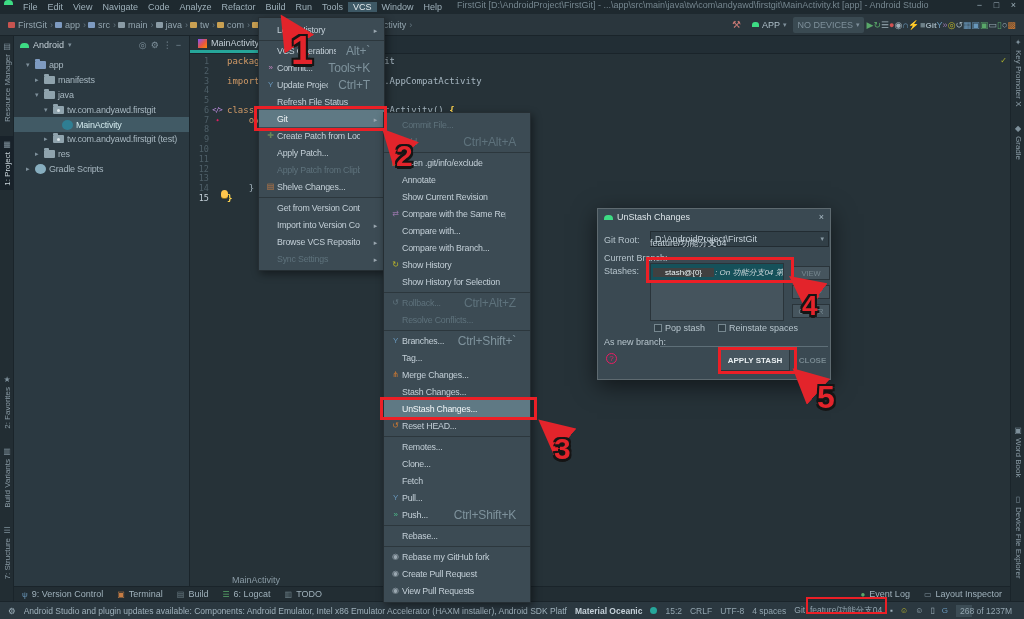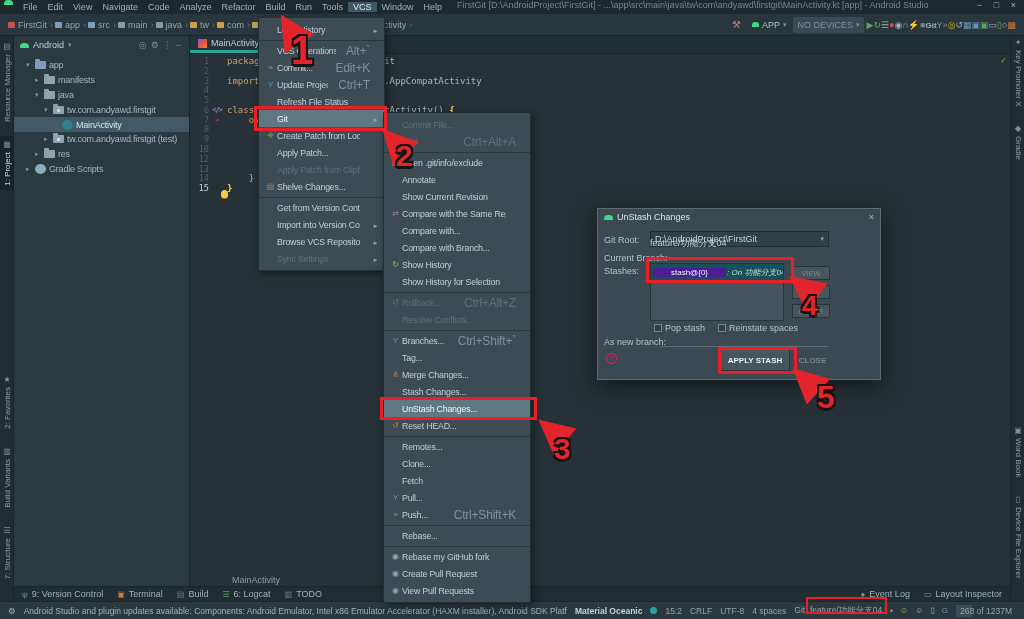--- a/index.html
+++ b/index.html
@@ -107,32 +107,32 @@
   .mi.sep::before{content:"";position:absolute;left:0;right:0;top:-2px;height:1px;background:#2C373D}
   .mi-ic{width:13px;flex:0 0 13px;text-align:center;font-size:8px;color:var(--ic,#9AA7B0)}
   .mi-lb{flex:1;overflow:hidden;font-size:8.8px}
   .mi-sc{margin-left:10px;color:#7E929C;font-size:12px}
   .mi-ar{width:7px;flex:0 0 7px;text-align:right}
   .mi.submenu .mi-ar::after{content:"▸";font-size:7px;color:#9AA7B0}
   .mi.selected{background:#5F7984;color:#F2F6F8}
   .mi.disabled .mi-lb,.mi.disabled .mi-sc,.mi.disabled .mi-ic{color:#5E727C}
 
   
-  .dlg{position:absolute;left:597px;top:208px;width:284px;height:172px;background:#3A4952;border:1px solid #5E6A70;
+  .dlg{position:absolute;left:597px;top:208px;width:234px;height:172px;background:#3A4952;border:1px solid #5E6A70;
        box-shadow:0 6px 22px rgba(0,0,0,.55);z-index:50;font-size:9px}
   .dtitle{height:16px;display:flex;align-items:center;padding:0 6px;gap:4px;color:#DCE4E8}
   .dtitle .x{margin-left:auto;color:#AEBFC9}
   .dlab{position:absolute;color:#B6C4CC}
   .dcombo{position:absolute;left:52px;top:22px;width:179px;height:16px;background:#313F47;border:1px solid #222C32;
           display:flex;align-items:center;padding:0 4px;color:#C4D0D8}
   .dcombo .car{margin-left:auto;color:#8A9BA5;font-size:7px}
   .dval{position:absolute;left:52px;top:28px;color:#C4D0D8}
   .dlist{position:absolute;left:52px;top:54px;width:134px;height:58px;background:#45545D;border:1px solid #2A343A}
   .drow{height:17px;display:flex;align-items:center;background:#16515A;color:#CFD8DC;padding:0 2px;overflow:hidden;white-space:nowrap;font-size:8px}
-  .drow .pfx{background:#4c1d95;color:#EAF4F5;padding:0 18px;margin-right:1px}
+  .drow .pfx{background:#404040;color:#EAF4F5;padding:0 12px;margin-right:1px}
   .drow .txt{font-style:italic}
   .dbtn{position:absolute;left:194px;width:38px;height:14px;background:#46555E;border:1px solid #2A343A;color:#76878F;
         display:flex;align-items:center;justify-content:center;font-size:7.5px}
   .cbrow{position:absolute;top:114px;display:flex;align-items:center;gap:3px;color:#B6C4CC}
   .cb{width:8px;height:8px;border:1px solid #76878F;background:#313F47}
   .dinput{position:absolute;left:62px;top:124px;width:168px;height:14px;border-bottom:1px solid #5E6F78}
   .dhelp{position:absolute;left:8px;top:144px;width:11px;height:11px;border:1px solid #E91E63;border-radius:50%;
          color:#E91E63;font-size:8px;display:flex;align-items:center;justify-content:center}
   .dapply{position:absolute;left:122px;top:140px;width:70px;height:22px;background:#46555E;border:1px solid #2A343A;
           color:#E8EEF1;display:flex;align-items:center;justify-content:center;font-size:8px;font-weight:bold}
@@ -342,20 +342,21 @@
         <div class="cl"><span class="ln">1</span><span class="gi"></span><span class="kw">package </span><span class="rest">tw.com.andyawd.firstgit</span><span class="brace"></span></div>
         <div class="cl"><span class="ln">2</span><span class="gi"></span><span class="kw"></span><span class="rest"></span><span class="brace"></span></div>
         <div class="cl"><span class="ln">3</span><span class="gi"></span><span class="kw">import </span><span class="rest">androidx.appcompat.app.AppCompatActivity</span><span class="brace"></span></div>
         <div class="cl"><span class="ln">4</span><span class="gi"></span><span class="kw"></span><span class="rest"></span><span class="brace"></span></div>
         <div class="cl"><span class="ln">5</span><span class="gi"></span><span class="kw"></span><span class="rest"></span><span class="brace"></span></div>
         <div class="cl" style="--gc: #C792EA;"><span class="ln">6</span><span class="gi">&lt;/&gt;</span><span class="kw">class </span><span class="rest">MainActivity : AppCompatActivity() </span><span class="brace">{</span></div>
         <div class="cl" style="--gc: #E91E63;"><span class="ln">7</span><span class="gi">✦</span><span class="kw">    override fun </span><span class="rest">onCreate(savedInstanceState: Bundle?) {</span><span class="brace"></span></div>
         <div class="cl"><span class="ln">8</span><span class="gi"></span><span class="kw"></span><span class="rest">        super.onCreate(savedInstanceState)</span><span class="brace"></span></div>
         <div class="cl"><span class="ln">9</span><span class="gi"></span><span class="kw"></span><span class="rest">        setContentView(R.layout.activity_main)</span><span class="brace"></span></div>
         <div class="cl"><span class="ln">10</span><span class="gi"></span><span class="kw"></span><span class="rest"></span><span class="brace"></span></div>
+        <div class="cl"><span class="ln">11</span><span class="gi"></span><span class="kw"></span><span class="rest"></span><span class="brace"></span></div>
         <div class="cl"><span class="ln">12</span><span class="gi"></span><span class="kw"></span><span class="rest"></span><span class="brace"></span></div>
         <div class="cl"><span class="ln">13</span><span class="gi"></span><span class="kw"></span><span class="rest"></span><span class="brace"></span></div>
         <div class="cl"><span class="ln">14</span><span class="gi"></span><span class="kw"></span><span class="rest">    }</span><span class="brace"></span></div>
         <div class="cl current"><span class="ln">15</span><span class="gi"></span><span class="kw"></span><span class="rest"></span><span class="brace">}</span></div>
       </div>
     <span class="bulb"></span>
     <span class="inspect">✓</span>
   </div>
   <div class="ebc">
       <span>MainActivity</span>
@@ -425,21 +426,21 @@
       </div>
       <div class="mi sep">
         <span class="mi-ic"></span>
         <span class="mi-lb">VCS Operations Popup...</span>
         <span class="mi-sc">Alt+`</span>
         <span class="mi-ar"></span>
       </div>
       <div class="mi" style="--ic: #C586C0;">
         <span class="mi-ic">»</span>
         <span class="mi-lb">Commit...</span>
-        <span class="mi-sc">Edit+K</span>
+        <span class="mi-sc">Tools+K</span>
         <span class="mi-ar"></span>
       </div>
       <div class="mi" style="--ic: #6897BB;">
         <span class="mi-ic">Y</span>
         <span class="mi-lb">Update Project...</span>
         <span class="mi-sc">Ctrl+T</span>
         <span class="mi-ar"></span>
       </div>
       <div class="mi">
         <span class="mi-ic"></span>

